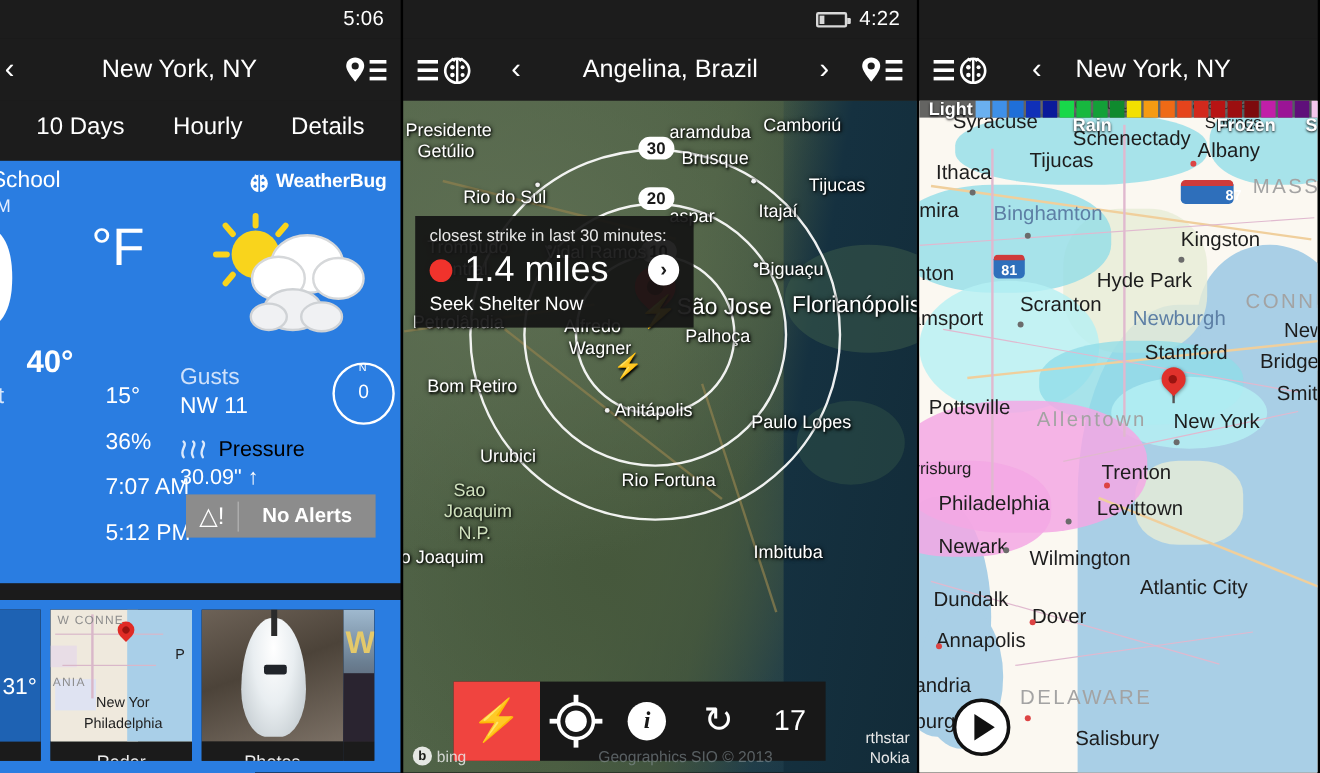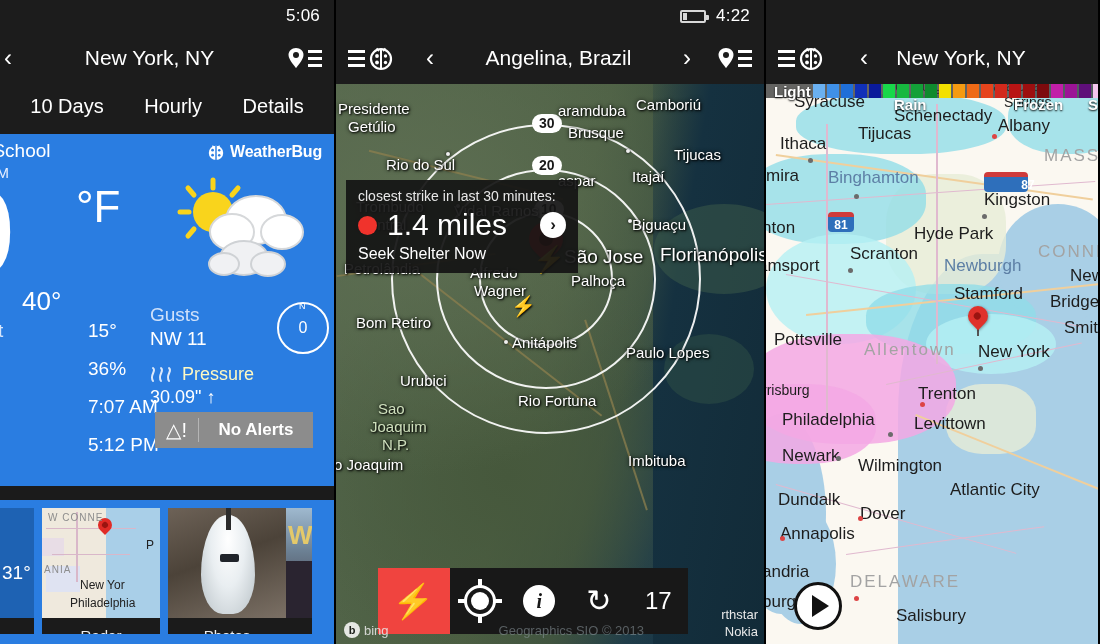--- a/index.html
+++ b/index.html
@@ -69,33 +69,33 @@
   .wx-station { position:absolute; left:-34px; top:6px; font-size:19px; color:#fff; white-space:nowrap;}
   .wx-stationtime { position:absolute; left:-26px; top:30px; font-size:15px; color:#e6eeff; white-space:nowrap;}
   .wb-logo { position: absolute; right: 12px; top: 9px; display:flex; align-items:center; gap:5px; }
   .wb-logo .txt { font-size:16px; font-weight:bold; color:#fff; letter-spacing:-.2px; }
 
   .big-temp {
     position:absolute; left:-54px; top:36px;
     font-size: 124px; font-weight: 300; line-height: 1; letter-spacing:-4px;
   }
   .deg-f { position:absolute; left: 76px; top: 48px; font-size: 44px; font-weight:300; }
-  .low-temp { position:absolute; left: 22px; top: 152px; font-size: 26px; font-weight:400; }
+  .low-temp { position:absolute; left: 22px; top: 152px; font-size: 26px; font-weight:700; }
 
   .wx-icon { position:absolute; right: 28px; top: 42px; width: 150px; height: 110px; }
 
   .metrics { position:absolute; top: 178px; left:-40px; width: 260px; font-size:19px; }
   .metrics .row { display:flex; height: 38px; align-items:center; }
   .metrics .lab { width: 128px; color:#d7e6fb; }
   .metrics .val { color:#ffffff; }
 
   .rightcol { position:absolute; top:170px; left: 150px; width: 185px; }
   .rightcol .gust-lab { font-size: 19px; color:#cfe1fa; }
   .rightcol .gust-val { font-size: 19px; color:#fff; margin-top:2px;}
-  .rightcol .press-lab { font-size: 18px; color:#fef9c3; margin-top: 14px; display:flex; align-items:center; gap:6px;}
+  .rightcol .press-lab { font-size: 18px; color:#000000; margin-top: 14px; display:flex; align-items:center; gap:6px;}
   .rightcol .press-val { font-size: 18px; color:#fff; margin-top:2px;}
   .wind-dial {
     position:absolute; right: 6px; top: -2px; width: 52px; height: 52px;
     border: 2px solid #ffffff; border-radius: 50%;
     display:flex; align-items:center; justify-content:center;
     font-size: 16px; color:#fff;
   }
   .wind-dial .n { position:absolute; top:-3px; left: 20px; font-size: 9px; }
   .alerts {
     position:absolute; left: 155px; top: 278px; width: 158px; height: 36px;
@@ -602,21 +602,21 @@
       <div class="roadmaj" style="left:40px;top:230px;width:300px;transform:rotate(-6deg);"></div>
       <div class="roadmaj" style="left:150px;top:330px;width:200px;transform:rotate(22deg);"></div>
       <div class="road" style="left:0px;top:120px;width:330px;transform:rotate(-4deg);"></div>
       <div class="road" style="left:20px;top:190px;width:300px;transform:rotate(10deg);"></div>
       <div class="road" style="left:60px;top:40px;width:2px;height:300px;"></div>
       <div class="road" style="left:170px;top:20px;width:2px;height:260px;"></div>
       <div class="road" style="left:120px;top:300px;width:200px;transform:rotate(-12deg);"></div>
       <div class="road" style="left:10px;top:400px;width:250px;transform:rotate(16deg);"></div>
       <div class="road" style="left:80px;top:470px;width:200px;transform:rotate(-8deg);"></div>
 
-      <div class="shield" style="left:218px;top:88px;padding-left:44px;">
+      <div class="shield" style="left:218px;top:66px;padding-left:44px;">
         <span>87</span>
       </div>
       <div class="shield" style="left:62px;top:128px;">
         <span>81</span>
       </div>
 
       <div class="rpin-stem" style="left:211px;top:240px;"></div>
       <div class="rpin" style="left:202px;top:222px;"></div>
 
       <div class="slabel" style="left:120px;top:-6px;">Edinburg</div>

